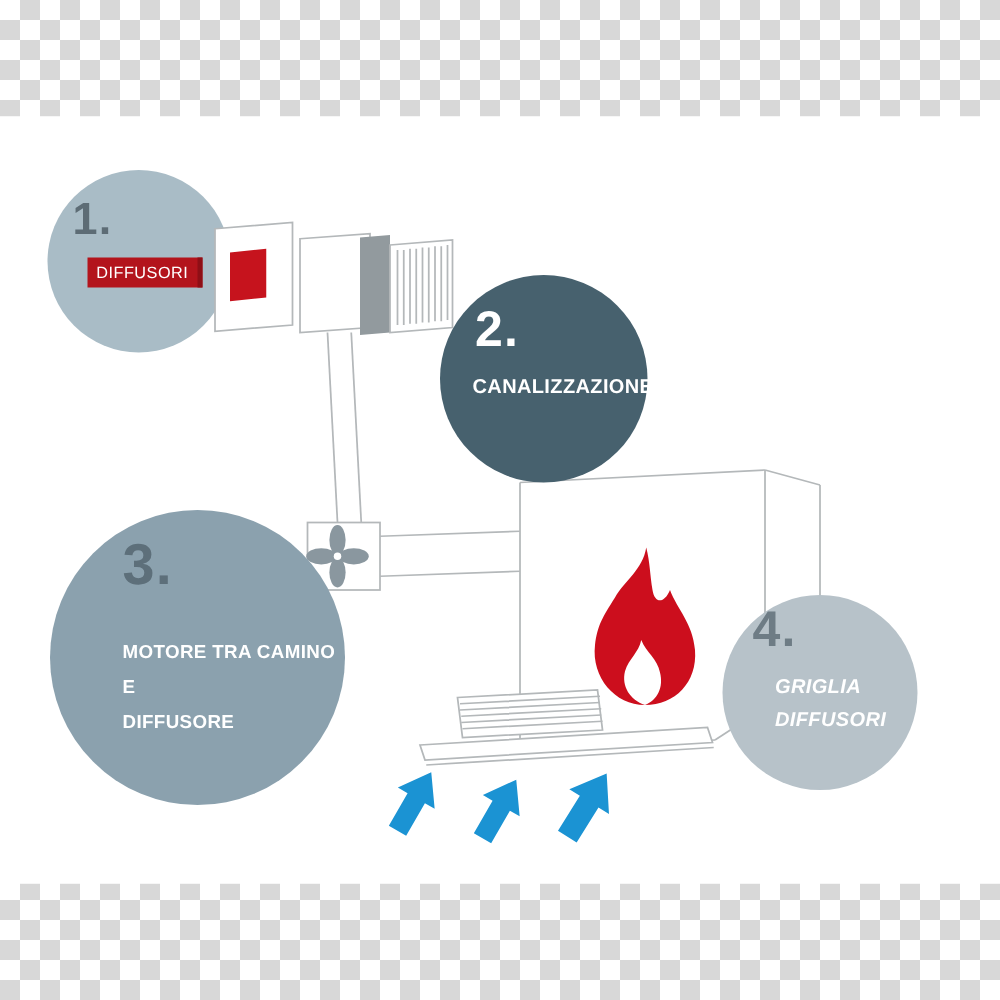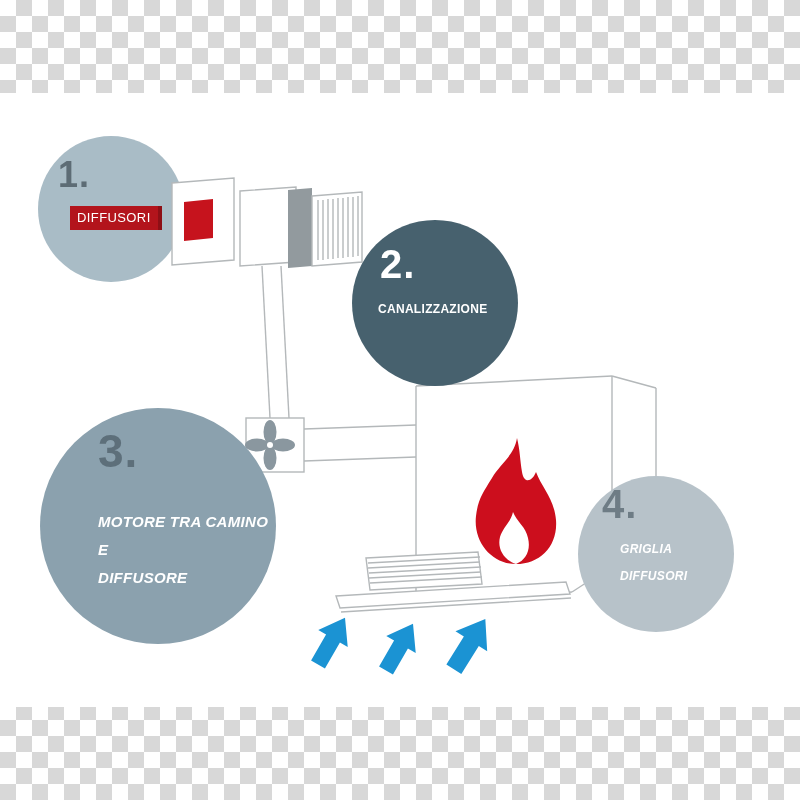--- a/index.html
+++ b/index.html
@@ -22,23 +22,23 @@
   .circle{position:absolute;border-radius:50%;}
   .c1{left:38px;top:136px;width:146px;height:146px;background:#a9bcc6;z-index:1;}
   .c2{left:352px;top:220px;width:166px;height:166px;background:#47616e;z-index:3;}
   .c3{left:40px;top:408px;width:236px;height:236px;background:#8ba1ae;z-index:3;}
   .c4{left:578px;top:476px;width:156px;height:156px;background:#b7c2c9;z-index:3;}
   .num{position:absolute;font-weight:bold;letter-spacing:1px;}
   .n1{left:20px;top:18px;font-size:36px;color:#5d6c75;}
   .n2{left:28px;top:22px;font-size:40px;color:#ffffff;}
   .n3{left:58px;top:16px;font-size:46px;color:#5d6f7a;}
   .n4{left:24px;top:6px;font-size:40px;color:#6e7c85;}
-  .lines{position:absolute;color:#ffffff;font-weight:bold;font-size:12px;letter-spacing:.3px;}
+  .lines{position:absolute;color:#ffffff;font-weight:bold;font-size:16px;letter-spacing:.3px;}
   .l2{left:26px;top:76px;line-height:27px;}
-  .l3{left:58px;top:100px;line-height:28px;font-size:15px;font-style:italic;}
+  .l3{left:58px;top:100px;line-height:28px;font-size:15px;}
   .l4{left:42px;top:60px;line-height:27px;font-style:italic;}
   .badge{
     position:absolute;left:70px;top:206px;z-index:4;
     background:#b3141c;border-right:4px solid #8e0f16;
     color:#ffffff;font-weight:normal;font-size:13px;letter-spacing:.4px;
     height:24px;line-height:24px;padding:0 7px;
   }
   svg.illu{position:absolute;left:0;top:0;z-index:2;pointer-events:none;}
   .ln{fill:none;stroke:#b4b8ba;stroke-width:1.4;}
   .wf{fill:#ffffff;stroke:#b4b8ba;stroke-width:1.4;}

